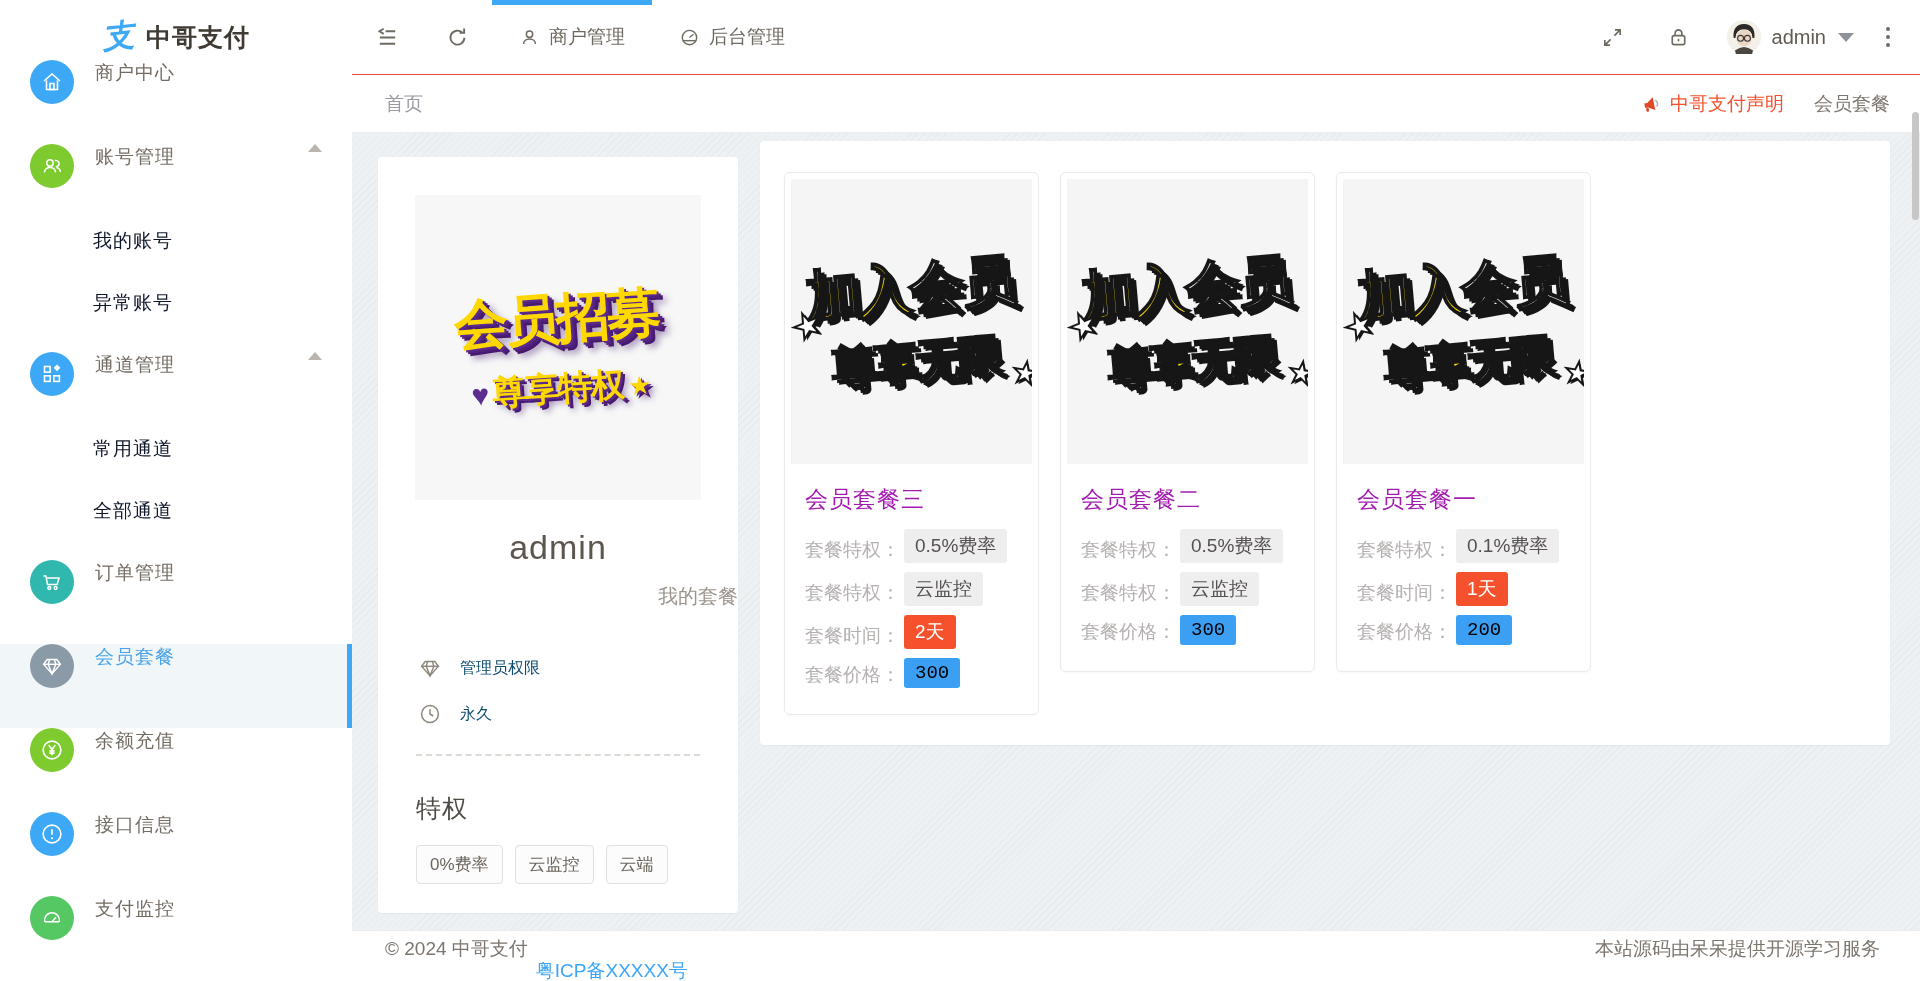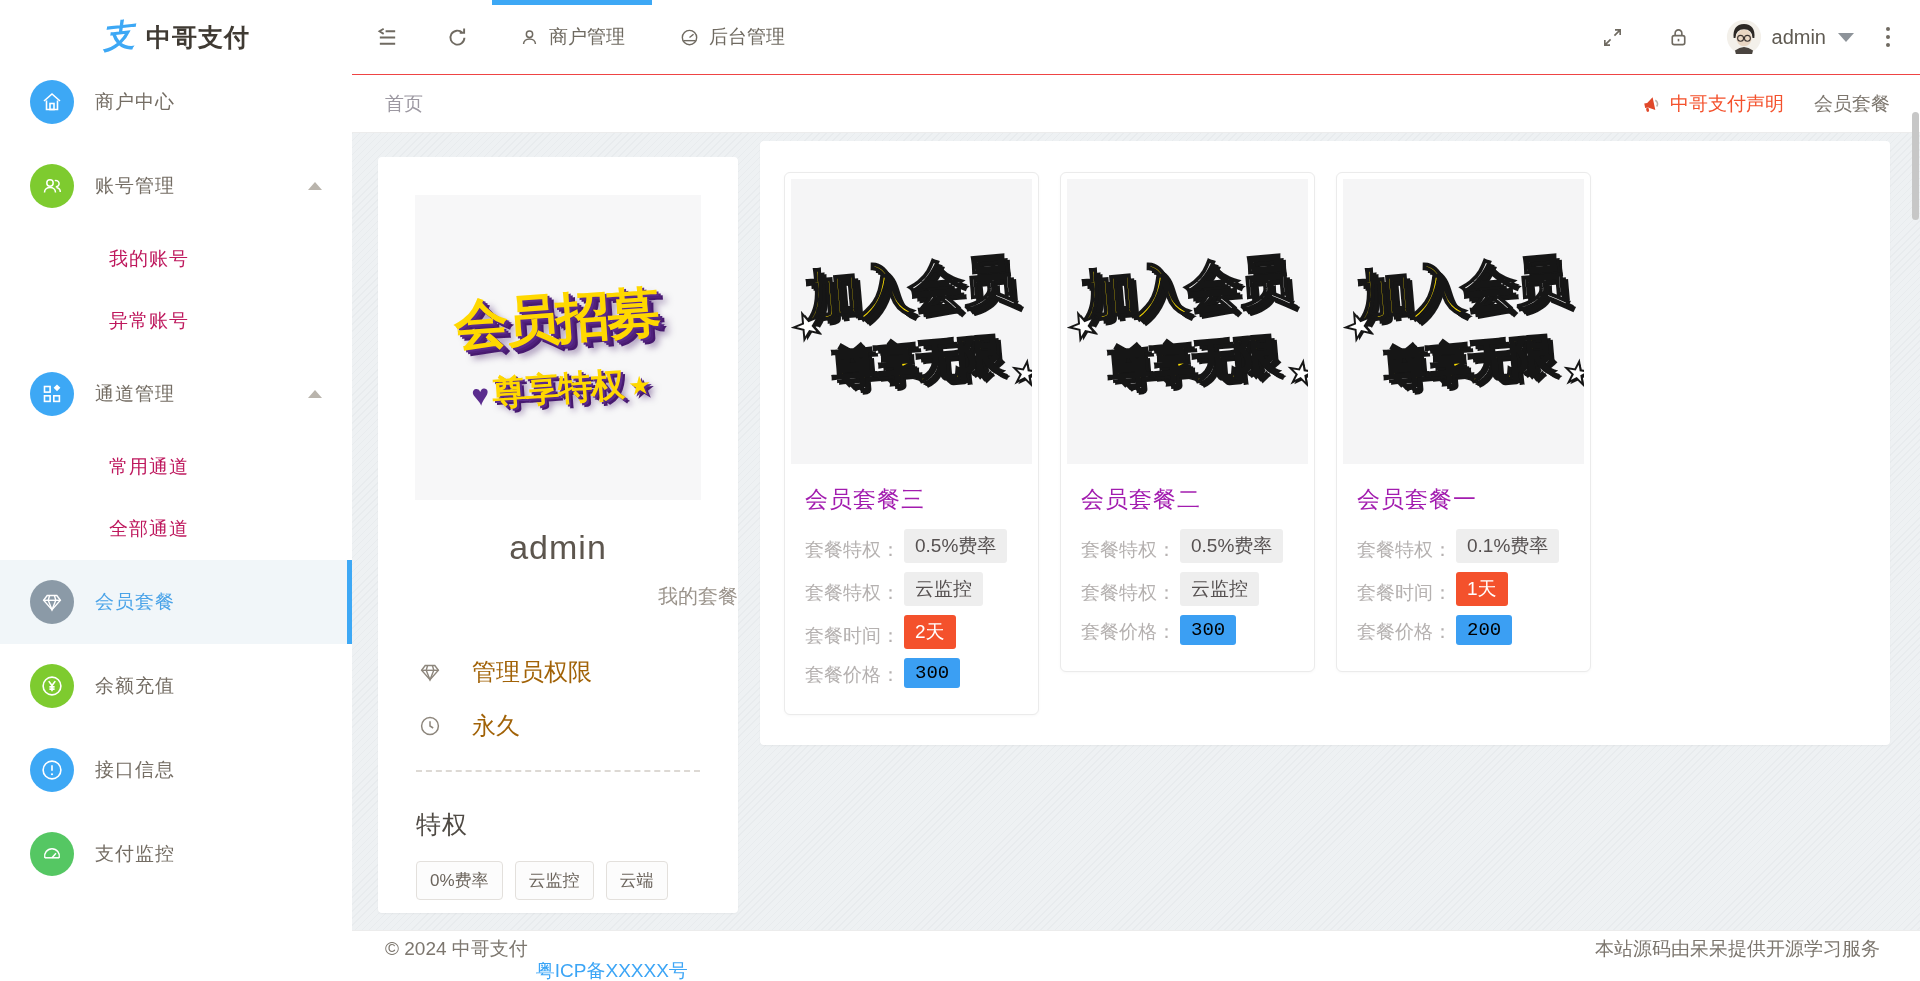--- a/index.html
+++ b/index.html
@@ -6,25 +6,25 @@
   html,body { width:1920px; height:981px; overflow:hidden; }
   body { font-family:"Liberation Sans","DejaVu Sans",sans-serif; background:#eef1f3; color:#746d64; }
   .app { display:flex; width:1920px; height:981px; position:relative; }
 
   
   .sidebar { width:352px; min-width:352px; height:981px; background:#fff; display:flex; flex-direction:column; z-index:2; }
   .logo { height:60px; display:flex; align-items:center; justify-content:center; gap:12px; padding-top:14px; }
   .logo-glyph { color:#3da8f5; font-size:32px; font-weight:bold; font-style:italic; transform:rotate(-6deg); font-family:"Liberation Serif","DejaVu Serif",serif; }
   .logo-text { font-size:25px; font-weight:bold; color:#3f3a33; letter-spacing:1px; }
   .nav { flex:1; display:flex; flex-direction:column; }
-  .nav-item, .nav-sub { display:flex; align-items:center; position:relative; cursor:pointer; }
+  .nav-item, .nav-sub { display:flex; position:relative; cursor:pointer; }
   .nav-item { height:84px; padding-left:30px; }
   .nav-sub  { height:62px; padding-left:93px; }
   .nav-label { font-size:19px; color:#746d64; margin-left:21px; letter-spacing:1px; }
-  .nav-sub .nav-label { margin-left:16px; color:#be185d; }
+  .nav-sub .nav-label { margin-left:0; color:#0f172a; }
   .circle { width:44px; height:44px; border-radius:50%; display:flex; align-items:center; justify-content:center; flex-shrink:0; }
   .c-blue  { background:#3da8f5; }
   .c-green { background:#7ecb2f; }
   .c-teal  { background:#30b8af; }
   .c-gray  { background:#8b9aa7; }
   .c-green2{ background:#55c763; }
   .nav-arrow { position:absolute; right:30px; width:0; height:0; border-left:7px solid transparent; border-right:7px solid transparent; border-bottom:8px solid #b9b4ac; }
   .nav-item.active { background:#f1f6f9; }
   .nav-item.active::after { content:''; position:absolute; right:0; top:0; bottom:0; width:5px; background:#3da8f5; }
   .nav-item.active .nav-label { color:#4aa3e8; }
@@ -59,21 +59,21 @@
   .pa-inner { transform:rotate(-4deg); text-align:center; }
   .pa-l1 { font-size:54px; font-weight:bold; color:#ffd800; letter-spacing:-3px; white-space:nowrap;
            text-shadow:2px 2px 0 #5a2a8c,4px 4px 0 #50217c,6px 6px 0 #47196f,9px 9px 7px rgba(60,20,100,.5); }
   .pa-l2 { font-size:34px; font-weight:bold; color:#ffd800; margin-top:10px; letter-spacing:-1px; white-space:nowrap;
            text-shadow:2px 2px 0 #5a2a8c,4px 4px 0 #47196f,6px 6px 6px rgba(60,20,100,.5); }
   .pa-heart { color:#5b2d8e; margin-right:4px; text-shadow:none; font-size:30px; }
   .pa-stars { color:#ffd800; margin-left:4px; font-size:26px; }
   .profile-name { text-align:center; font-size:34px; color:#5d564e; margin-top:28px; letter-spacing:1px; }
   .profile-sub { text-align:right; font-size:20px; color:#9b948c; margin-top:16px; }
   .perks { margin:46px 0 0 40px; display:flex; flex-direction:column; gap:22px; }
-  .perk { display:flex; align-items:center; gap:30px; font-size:24px; color:#a16207; }
+  .perk { display:flex; align-items:center; gap:18px; font-size:16px; color:#0c4a6e; }
   .perk svg { flex-shrink:0; }
   .dashed { border-top:2px dashed #ddd9d4; margin:28px 38px 0; }
   .priv-title { font-size:25px; color:#4f4a44; margin:36px 0 0 38px; letter-spacing:1px; }
   .tags { display:flex; gap:12px; margin:20px 0 0 38px; }
   .tag { border:1px solid #e3e0dc; border-radius:4px; background:#fcfcfc; padding:7px 13px; font-size:17px; color:#6b645c; }
 
   
   .panel { flex:1; background:#fff; border-radius:4px; margin:8px 30px 0 22px; height:604px; box-shadow:0 1px 2px rgba(0,0,0,.04); display:flex; align-items:flex-start; gap:21px; padding:31px 0 0 24px; }
   .pkg-card { width:255px; border:1px solid #ebebeb; border-radius:6px; background:#fff; box-shadow:0 1px 3px rgba(0,0,0,.03); padding-bottom:26px; cursor:pointer; }
   .promo-b { margin:6px; height:285px; background:#f5f5f6; display:flex; align-items:center; justify-content:center; position:relative; overflow:hidden; }
@@ -159,20 +159,30 @@
         <i class="nav-arrow"></i>
       </div>
 
       <div class="nav-sub">
         <span class="nav-label">常用通道</span>
       </div>
       <div class="nav-sub">
         <span class="nav-label">全部通道</span>
       </div>
 
+      <div class="nav-item">
+        <span class="circle c-teal">
+          <svg width="24" height="24" viewBox="0 0 24 24" fill="none" stroke="#fff" stroke-width="1.5">
+              <path d="M3.5 6 h2.4 l1.6 8.6 h9.6 l1.9 -6.6 H7"></path>
+              <circle cx="9.3" cy="18" r="1.4"></circle>
+              <circle cx="15.6" cy="18" r="1.4"></circle>
+            </svg>
+        </span>
+        <span class="nav-label">订单管理</span>
+      </div>
 
       <div class="nav-item active">
         <span class="circle c-gray">
           <svg width="24" height="24" viewBox="0 0 24 24" fill="none" stroke="#fff" stroke-width="1.4">
               <path d="M7.2 5.5 h9.6 l3.6 4.8 L12 19.8 3.6 10.3 Z"></path>
               <path d="M3.6 10.3 h16.8"></path>
               <path d="M9.6 5.5 8.2 10.3 12 19.8 15.8 10.3 14.4 5.5"></path>
             </svg>
         </span>
         <span class="nav-label">会员套餐</span>

